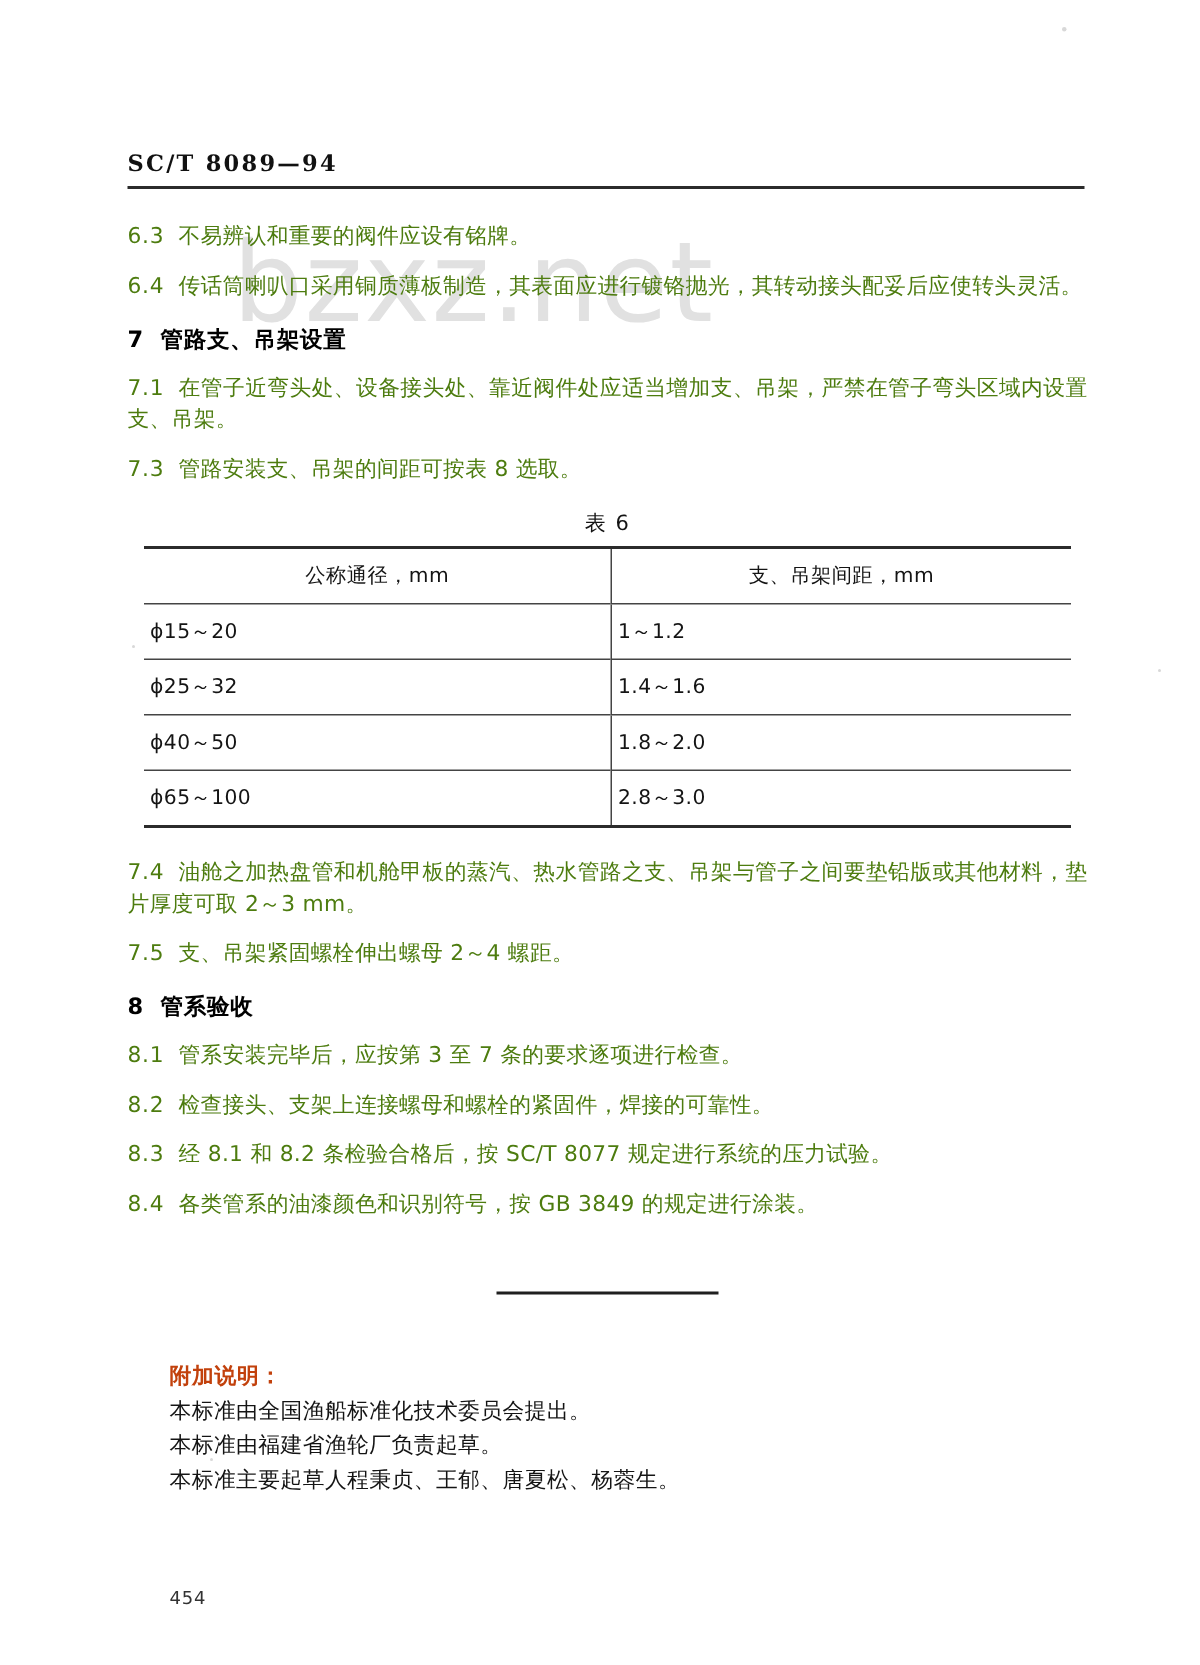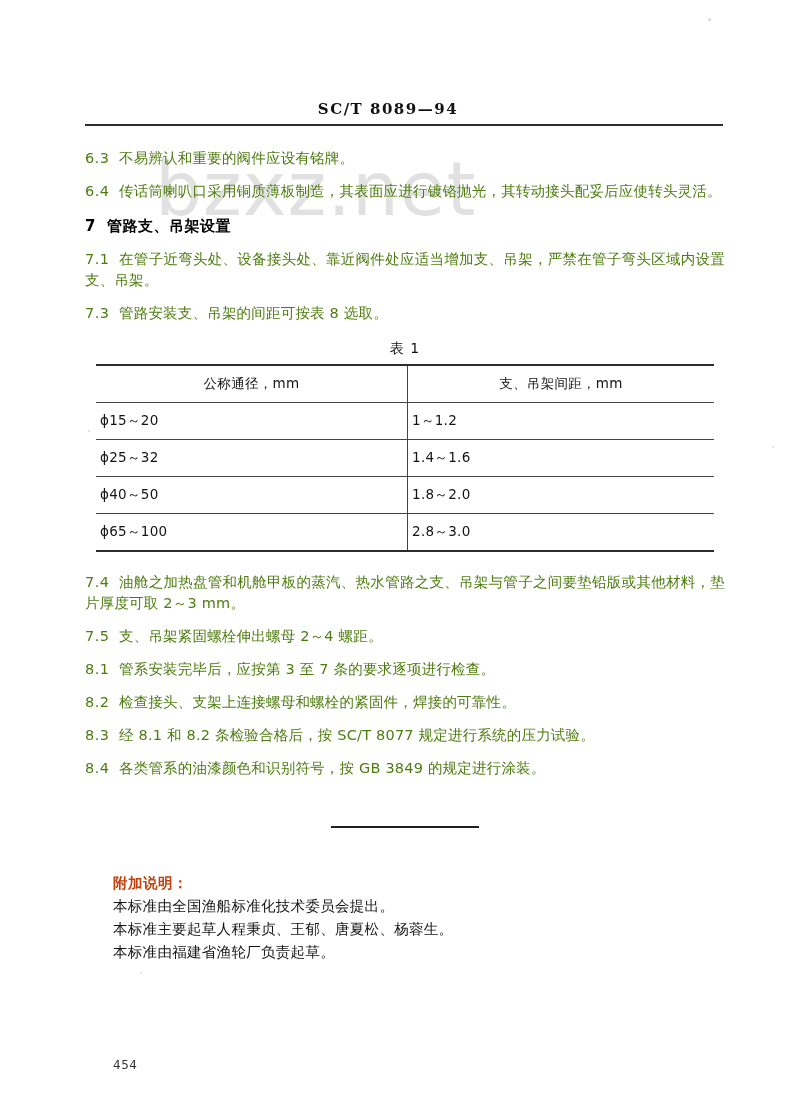--- a/index.html
+++ b/index.html
@@ -39,24 +39,24 @@
     letter-spacing: 1px;
     color: #dcdcdc;
     opacity: 0.85;
     user-select: none;
     white-space: nowrap;
   }
 
   
   #header-std-no {
     position: absolute;
-    left: 69px;
+    left: 85px;
     top: 100px;
     width: 638px;
-    text-align: center;
+    text-align: left;
     font-family: "DejaVu Serif", "Liberation Serif", serif;
     font-size: 15px;
     font-weight: 700;
     letter-spacing: 1.5px;
     color: #111;
   }
   #header-rule {
     position: absolute;
     left: 85px;
     top: 124px;
@@ -222,21 +222,21 @@
     <div>
       <p class="para">
         <span class="num">7.1</span><span class="txt">在管子近弯头处、设备接头处、靠近阀件处应适当增加支、吊架，严禁在管子弯头区域内设置支、吊架。</span>
       </p>
       <p class="para">
         <span class="num">7.3</span><span class="txt">管路安装支、吊架的间距可按表 8 选取。</span>
       </p>
     </div>
 
     <div id="table-wrap">
-      <div id="table-caption">表 1</div>
+      <div id="table-caption">表 6</div>
       <table class="std-table">
         <thead>
           <tr>
             <th>公称通径，mm</th>
             <th>支、吊架间距，mm</th>
           </tr>
         </thead>
         <tbody>
           <tr>
             <td>ϕ15～20</td>
@@ -262,20 +262,23 @@
 
     <div>
       <p class="para">
         <span class="num">7.4</span><span class="txt">油舱之加热盘管和机舱甲板的蒸汽、热水管路之支、吊架与管子之间要垫铅版或其他材料，垫片厚度可取 2～3 mm。</span>
       </p>
       <p class="para">
         <span class="num">7.5</span><span class="txt">支、吊架紧固螺栓伸出螺母 2～4 螺距。</span>
       </p>
     </div>
 
+    <div class="sec-heading">
+      <span class="num">8</span><span>管系验收</span>
+    </div>
 
     <div>
       <p class="para">
         <span class="num">8.1</span><span class="txt">管系安装完毕后，应按第 3 至 7 条的要求逐项进行检查。</span>
       </p>
       <p class="para">
         <span class="num">8.2</span><span class="txt">检查接头、支架上连接螺母和螺栓的紧固件，焊接的可靠性。</span>
       </p>
       <p class="para">
         <span class="num">8.3</span><span class="txt">经 8.1 和 8.2 条检验合格后，按 SC/T 8077 规定进行系统的压力试验。</span>
@@ -285,21 +288,21 @@
       </p>
     </div>
 
     <div id="end-rule-wrap">
       <span id="end-rule"></span>
     </div>
 
     <div id="appendix">
       <div class="app-title">附加说明：</div>
       <div class="app-line">本标准由全国渔船标准化技术委员会提出。</div>
+      <div class="app-line">本标准由福建省渔轮厂负责起草。</div>
       <div class="app-line">本标准主要起草人程秉贞、王郁、唐夏松、杨蓉生。</div>
-      <div class="app-line">本标准由福建省渔轮厂负责起草。</div>
     </div>
 
   </div>
 
   <div id="page-number">454</div>
 
 </div>
 
 </body></html>

